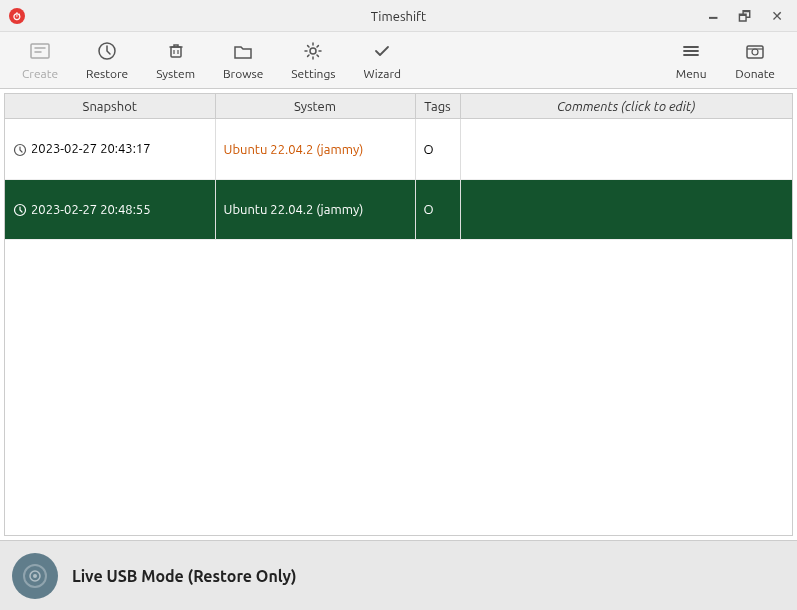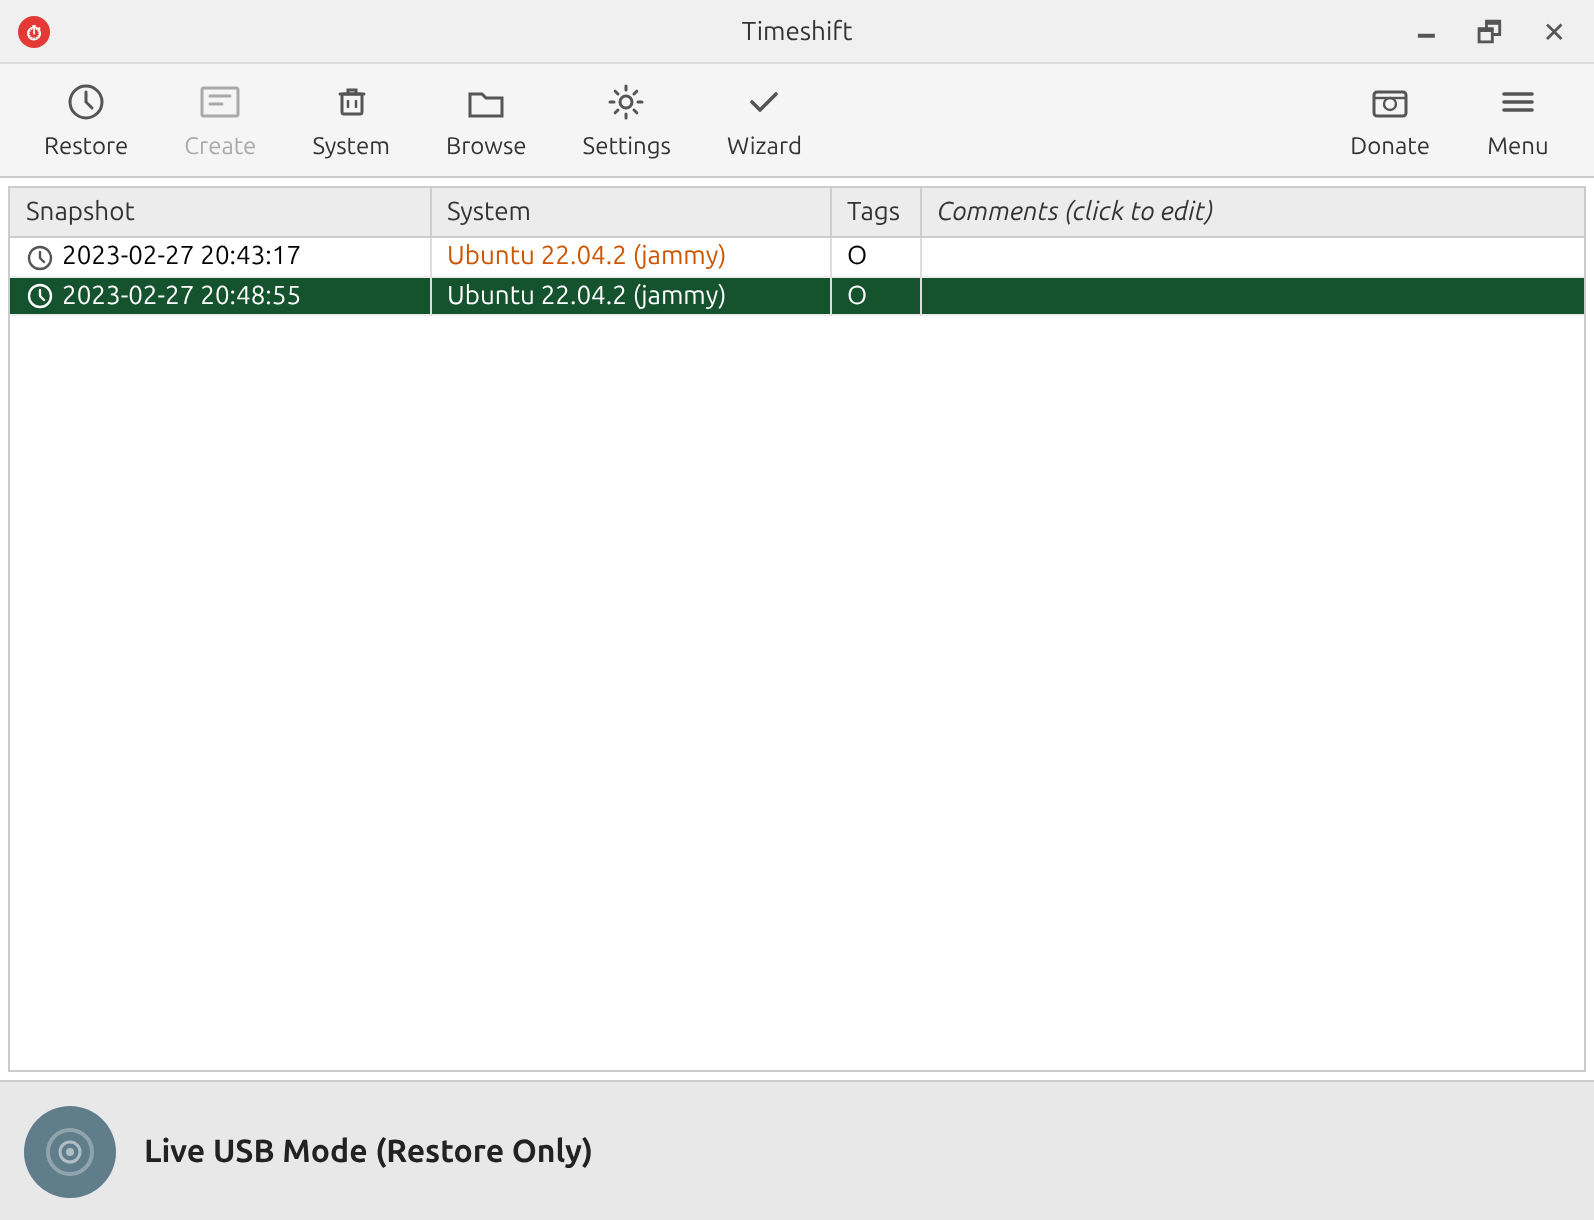--- a/index.html
+++ b/index.html
@@ -100,29 +100,29 @@
     .snapshot-table {
       width: 100%;
       border-collapse: collapse;
       font-size: 13px;
     }
     .snapshot-table thead tr {
       background: #ececec;
       border-bottom: 1px solid #ccc;
     }
     .snapshot-table th {
-      text-align: left;
+      text-align: center;
       padding: 5px 8px;
       font-weight: normal;
       color: #333;
       border-right: 1px solid #ccc;
     }
     .snapshot-table th:last-child { border-right: none; font-style: italic; }
     .snapshot-table td {
-      padding: 2px 8px;
+      padding: 22px 8px;
       border-right: 1px solid #ddd;
       vertical-align: middle;
     }
     .snapshot-table td:last-child { border-right: none; }
     .snapshot-table tbody tr { border-bottom: 1px solid #eee; }
     .snapshot-table tbody tr.selected {
       background: #14532d;
       color: #fff;
     }
     .snapshot-table tbody tr.selected td { color: #fff; }
@@ -179,37 +179,37 @@
   </div>
   <span class="titlebar-title">Timeshift</span>
   <div class="titlebar-controls">
     <button class="titlebar-btn">🗕</button>
     <button class="titlebar-btn">🗗</button>
     <button class="titlebar-btn">✕</button>
   </div>
 </div>
 
 <div class="toolbar">
+  <div class="toolbar-item disabled">
+    <span class="toolbar-icon">
+      <svg width="22" height="22" viewBox="0 0 22 22" fill="none">
+        <rect x="2" y="4" width="18" height="14" rx="1" stroke="#aaa" stroke-width="1.5" fill="none"></rect>
+        <path d="M6 8h10M6 12h6" stroke="#aaa" stroke-width="1.5" stroke-linecap="round"></path>
+      </svg>
+    </span>
+    <span class="toolbar-label">Create</span>
+  </div>
   <div class="toolbar-item">
     <span class="toolbar-icon">
       <svg width="22" height="22" viewBox="0 0 22 22" fill="none">
         <circle cx="11" cy="11" r="8" stroke="#555" stroke-width="1.5" fill="none"></circle>
         <polyline points="11,6 11,11 14,14" stroke="#555" stroke-width="1.5" stroke-linecap="round"></polyline>
       </svg>
     </span>
     <span class="toolbar-label">Restore</span>
-  </div>
-  <div class="toolbar-item disabled">
-    <span class="toolbar-icon">
-      <svg width="22" height="22" viewBox="0 0 22 22" fill="none">
-        <rect x="2" y="4" width="18" height="14" rx="1" stroke="#aaa" stroke-width="1.5" fill="none"></rect>
-        <path d="M6 8h10M6 12h6" stroke="#aaa" stroke-width="1.5" stroke-linecap="round"></path>
-      </svg>
-    </span>
-    <span class="toolbar-label">Create</span>
   </div>
   <div class="toolbar-item">
     <span class="toolbar-icon">
       <svg width="22" height="22" viewBox="0 0 22 22" fill="none">
         <polyline points="5,7 17,7" stroke="#555" stroke-width="1.5" stroke-linecap="round"></polyline>
         <path d="M9 7V5h4v2" stroke="#555" stroke-width="1.5" stroke-linecap="round"></path>
         <rect x="6" y="7" width="10" height="10" rx="1" stroke="#555" stroke-width="1.5" fill="none"></rect>
         <line x1="9" y1="10" x2="9" y2="14" stroke="#555" stroke-width="1.2"></line>
         <line x1="13" y1="10" x2="13" y2="14" stroke="#555" stroke-width="1.2"></line>
       </svg>
@@ -240,36 +240,36 @@
       </svg>
     </span>
     <span class="toolbar-label">Wizard</span>
   </div>
 
   <div class="toolbar-spacer"></div>
 
   <div class="toolbar-item">
     <span class="toolbar-icon">
       <svg width="22" height="22" viewBox="0 0 22 22" fill="none">
+        <line x1="4" y1="7" x2="18" y2="7" stroke="#555" stroke-width="1.8" stroke-linecap="round"></line>
+        <line x1="4" y1="11" x2="18" y2="11" stroke="#555" stroke-width="1.8" stroke-linecap="round"></line>
+        <line x1="4" y1="15" x2="18" y2="15" stroke="#555" stroke-width="1.8" stroke-linecap="round"></line>
+      </svg>
+    </span>
+    <span class="toolbar-label">Menu</span>
+  </div>
+  <div class="toolbar-item">
+    <span class="toolbar-icon">
+      <svg width="22" height="22" viewBox="0 0 22 22" fill="none">
         <rect x="3" y="6" width="16" height="12" rx="1.5" stroke="#555" stroke-width="1.5" fill="none"></rect>
         <circle cx="11" cy="12" r="3" stroke="#555" stroke-width="1.2" fill="none"></circle>
         <line x1="3" y1="9" x2="19" y2="9" stroke="#555" stroke-width="1.2"></line>
       </svg>
     </span>
     <span class="toolbar-label">Donate</span>
-  </div>
-  <div class="toolbar-item">
-    <span class="toolbar-icon">
-      <svg width="22" height="22" viewBox="0 0 22 22" fill="none">
-        <line x1="4" y1="7" x2="18" y2="7" stroke="#555" stroke-width="1.8" stroke-linecap="round"></line>
-        <line x1="4" y1="11" x2="18" y2="11" stroke="#555" stroke-width="1.8" stroke-linecap="round"></line>
-        <line x1="4" y1="15" x2="18" y2="15" stroke="#555" stroke-width="1.8" stroke-linecap="round"></line>
-      </svg>
-    </span>
-    <span class="toolbar-label">Menu</span>
   </div>
 </div>
 
 <div class="main">
   <div class="table-container">
     <table class="snapshot-table">
       <thead>
         <tr>
           <th class="snapshot-col">Snapshot</th>
           <th class="system-col">System</th>

